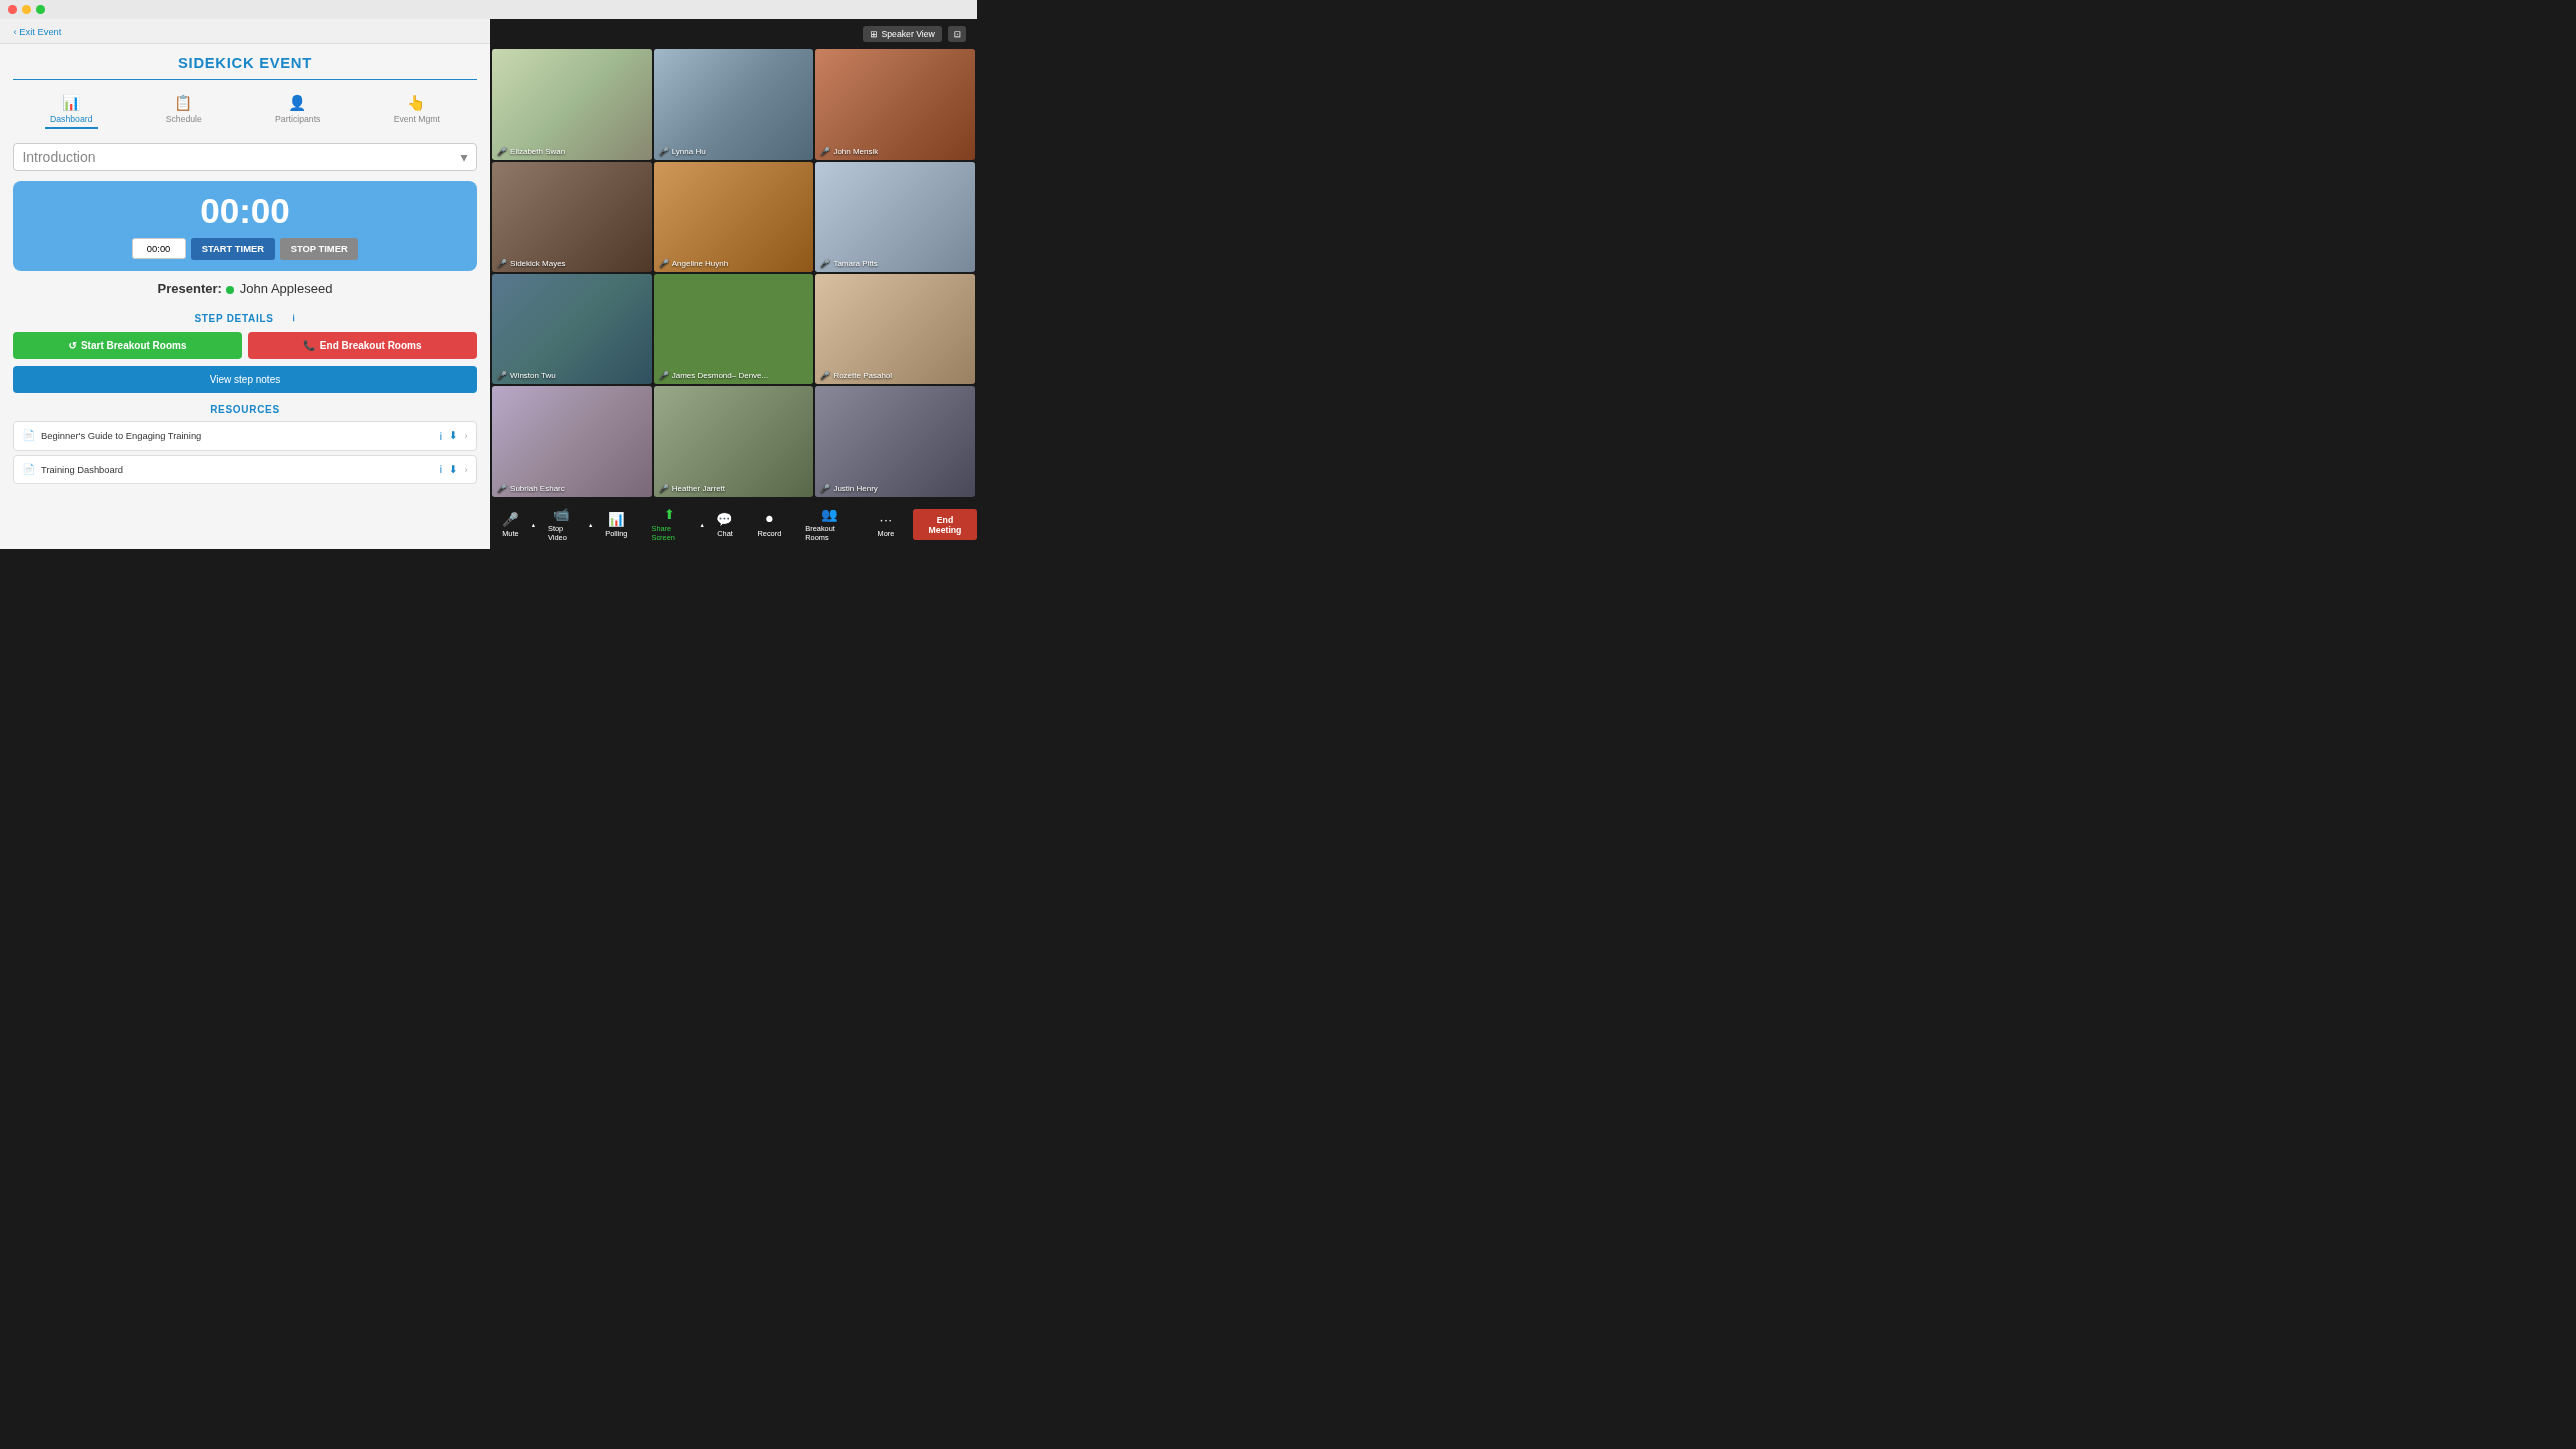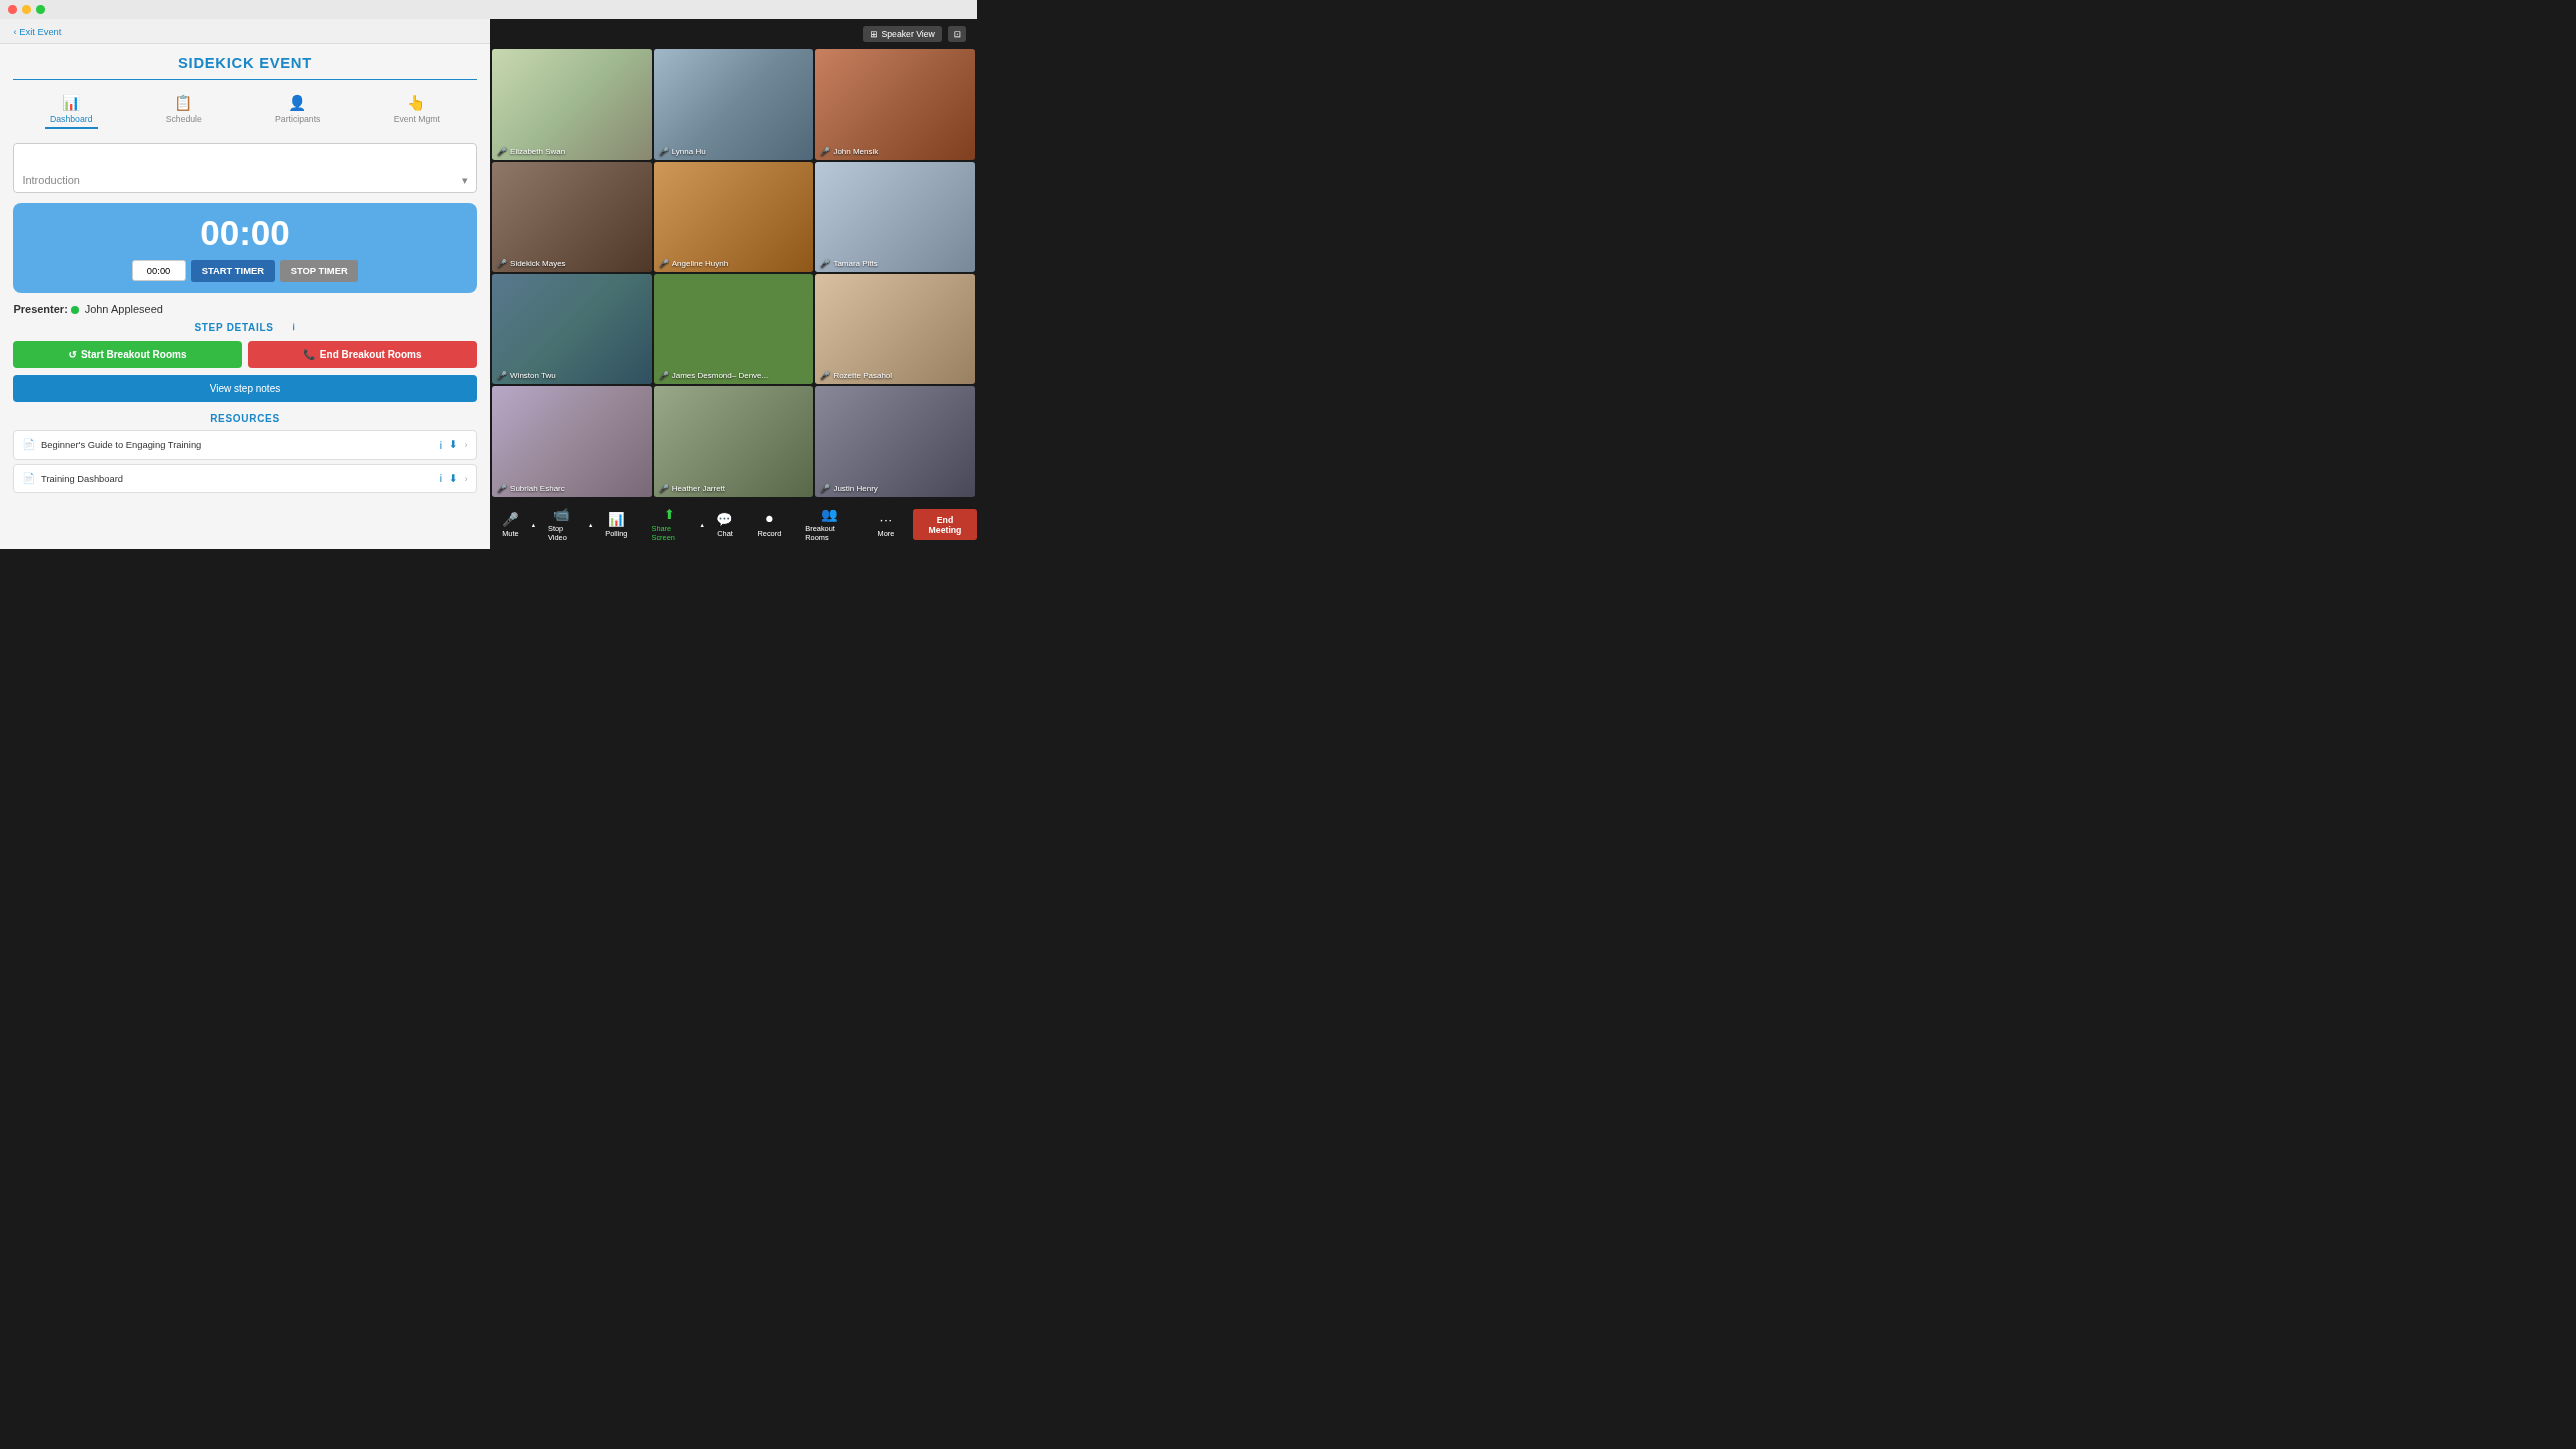--- a/index.html
+++ b/index.html
@@ -143,22 +143,21 @@
       border: 0.7px solid #ccc;
       border-radius: 4px;
       background: white;
       padding: 5.4px 8px;
       margin-bottom: 9.4px;
       cursor: pointer;
       justify-content: space-between;
     }
     .dropdown-row span {
       color: #888;
-      font-size: 11px;
-      margin-top: 25px;
+      font-size: 14px;
     }
 
     
     .timer-section {
       background: #5aace8;
       border-radius: 8px;
       padding: 10.7px;
       margin-bottom: 10.7px;
       text-align: center;
     }
@@ -199,23 +198,24 @@
       border: none;
       border-radius: 2.7px;
       padding: 5.4px 10.7px;
       font-size: 9.4px;
       font-weight: 600;
       cursor: pointer;
     }
 
     
     .presenter-row {
-      font-size: 11px;
+      text-align: center;
+      font-size: 13px;
       color: #333;
-      margin-bottom: 6px;
+      margin-bottom: 16px;
     }
     .presenter-row strong { color: #333; }
     .presenter-dot {
       display: inline-block;
       width: 8px; height: 8px;
       border-radius: 50%;
       background: #22bb44;
       margin-right: 2.7px;
       vertical-align: middle;
     }

